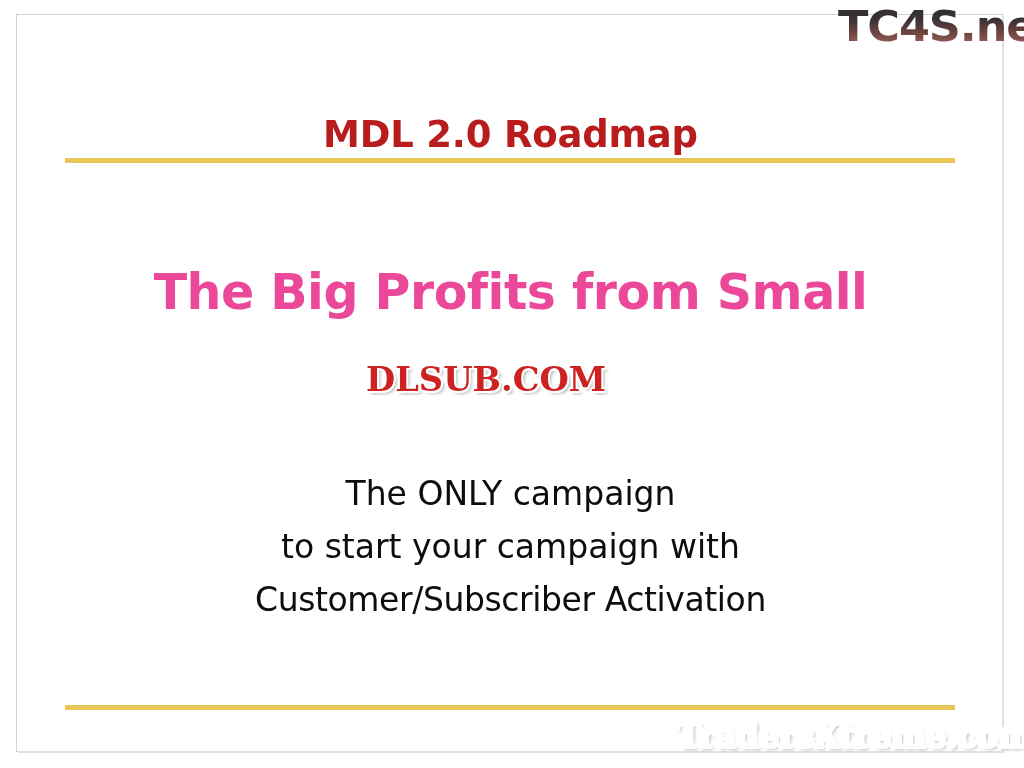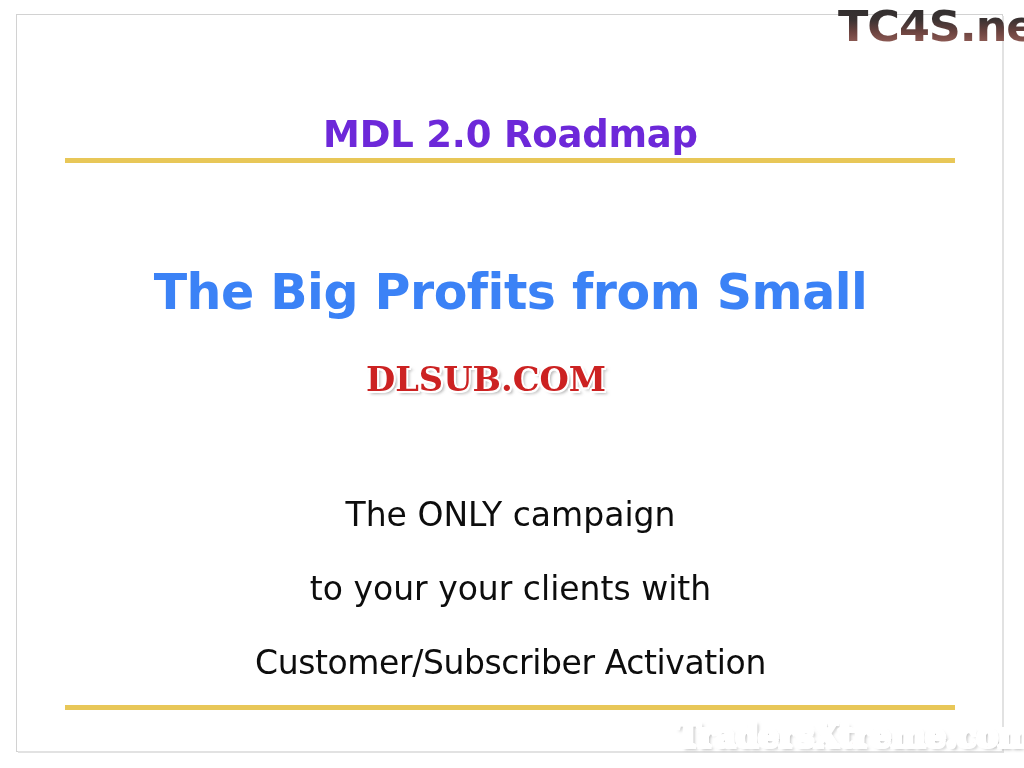--- a/index.html
+++ b/index.html
@@ -39,21 +39,21 @@
     pointer-events: none;
   }
 
   
   #slide-title {
     position: absolute;
     left: 0;
     top: 64px;
     width: 987px;
     text-align: center;
-    color: #6d28d9;
+    color: #b91c1c;
     font-family: "DejaVu Sans", sans-serif;
     font-weight: bold;
     font-size: 37px;
     letter-spacing: -0.2px;
     line-height: 1.1;
     margin-top: 36px;
   }
 
   
   .gold-rule {
@@ -66,42 +66,42 @@
   #gold-rule-top { top: 143px; }
   #gold-rule-bottom { top: 690px; }
 
   
   #main-heading {
     position: absolute;
     left: 0;
     top: 248px;
     width: 987px;
     text-align: center;
-    color: #3b82f6;
+    color: #ec4899;
     font-family: "DejaVu Sans", sans-serif;
     font-weight: bold;
     font-size: 49px;
     line-height: 1.24;
     letter-spacing: -0.5px;
   }
   #main-heading .hl { display: block; }
 
   
   #body-copy {
     position: absolute;
     left: 0;
     top: 453px;
     width: 987px;
     text-align: center;
     color: #0d0d0d;
     font-family: "DejaVu Sans", sans-serif;
     font-size: 33px;
     line-height: 1.6;
   }
-  #body-copy .bl { display: block; font-weight: normal; margin-top: 21px; }
+  #body-copy .bl { display: block; font-weight: normal; }
   #body-copy .bl.strong { font-weight: normal; letter-spacing: -0.4px; }
 
   
   #wm-tc4s {
     position: absolute;
     left: 838px;
     top: 2px;
     font-family: "DejaVu Sans", sans-serif;
     font-weight: bold;
     font-size: 42px;
@@ -185,21 +185,21 @@
     <h1 id="slide-title">MDL 2.0 Roadmap</h1>
 
     <div id="gold-rule-top" class="gold-rule"></div>
 
     <div id="main-heading">
       <span class="hl">The Big Profits from Small</span>
     </div>
 
     <div id="body-copy">
       <span class="bl">The ONLY campaign</span>
-      <span class="bl">to your your clients with</span>
+      <span class="bl">to start your campaign with</span>
       <span class="bl strong">Customer/Subscriber Activation</span>
     </div>
 
     <div id="gold-rule-bottom" class="gold-rule"></div>
 
   </div>
 
   <div id="wm-tc4s">TC4S.net</div>
 
   <div id="wm-dlsub">DLSUB.COM</div>

